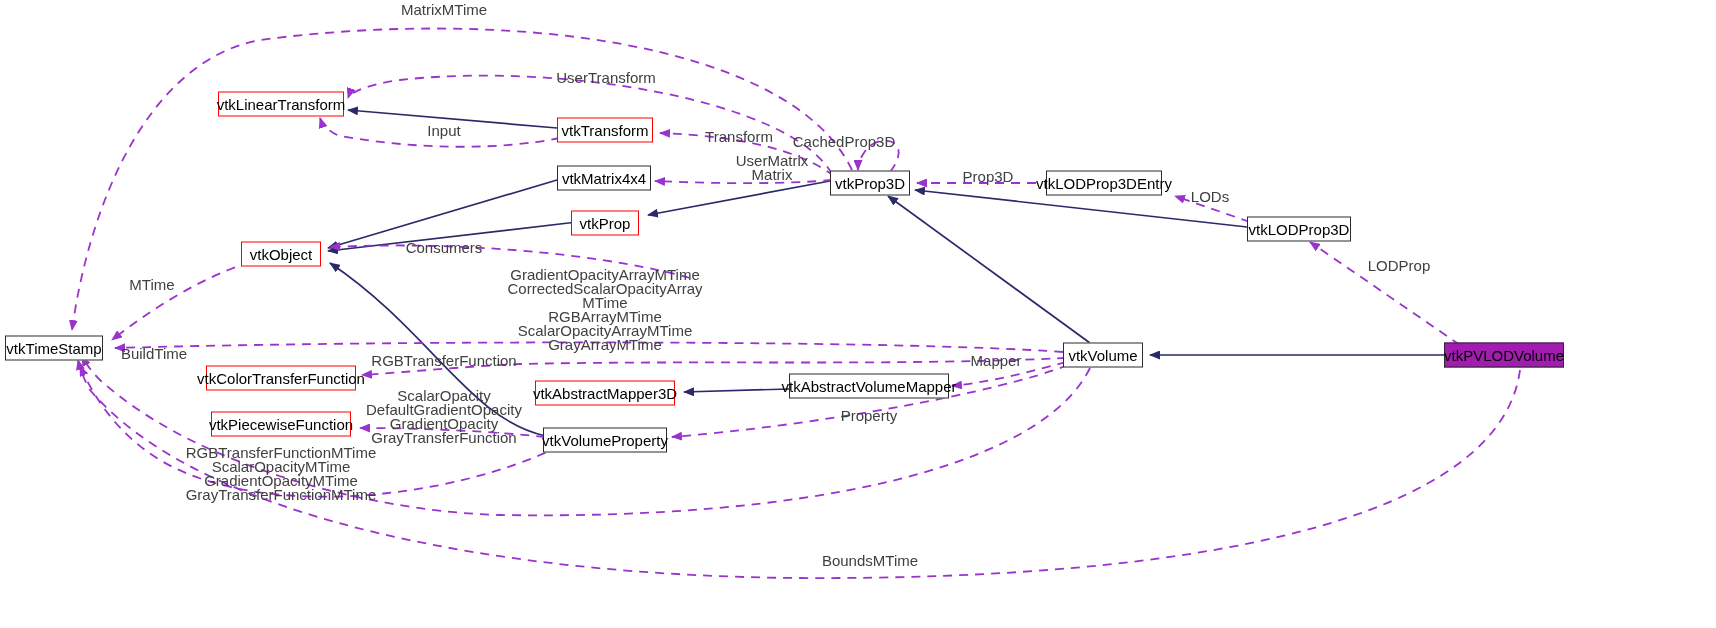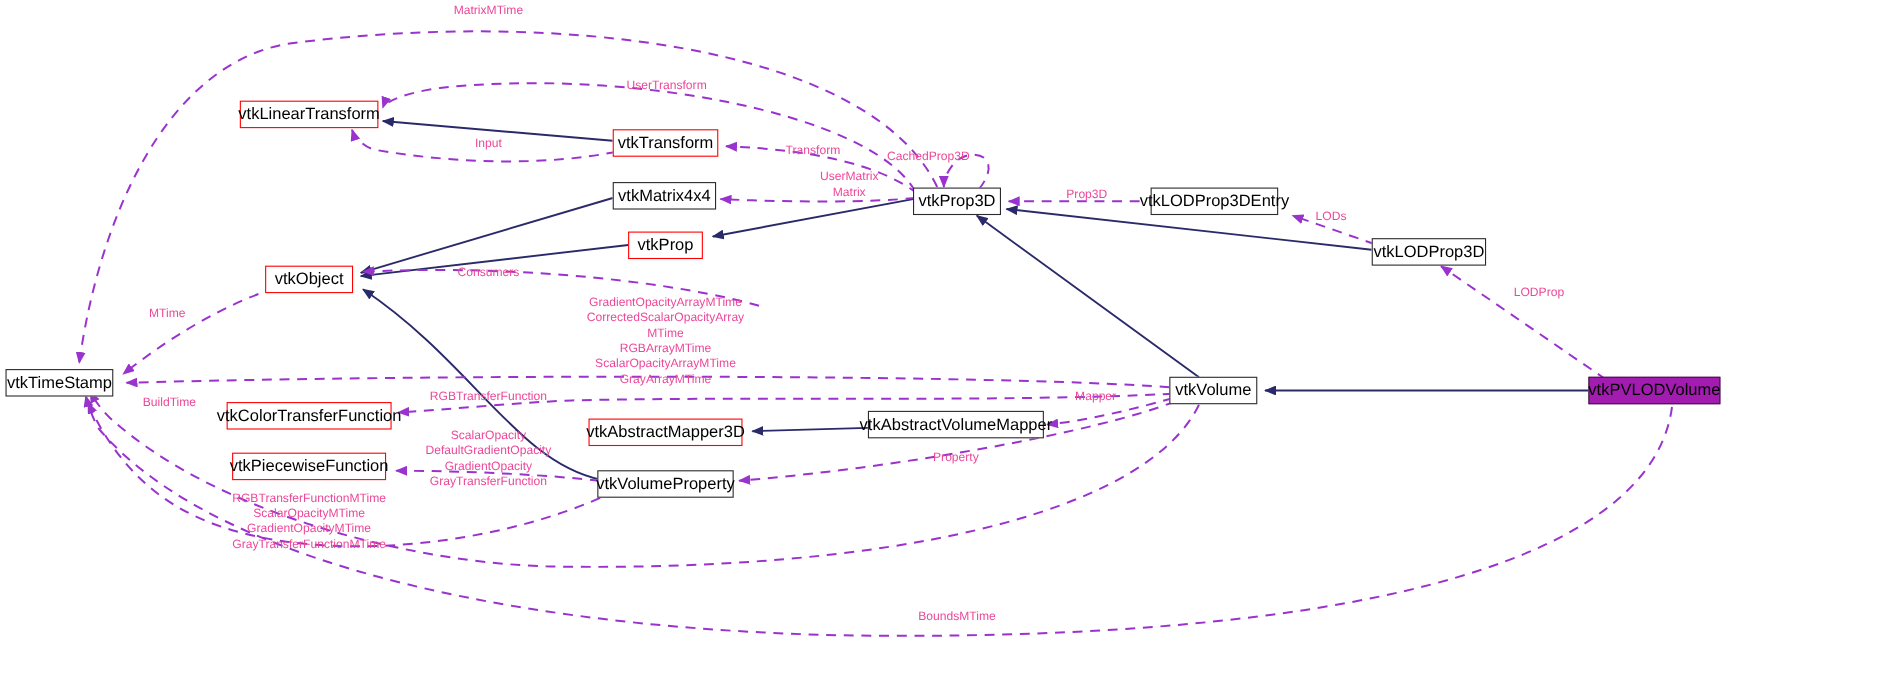--- a/index.html
+++ b/index.html
@@ -43,23 +43,23 @@
   }
   .node.red {
     border: 1.6px solid #ff0000;
   }
   .node.current {
     border: 1.4px solid #2b2b2b;
     background: #a21caf;
   }
   .edge-label {
     position: absolute;
-    font-size: 11px;
+    font-size: 15px;
     line-height: 14px;
-    color: #ec4899;
+    color: #404040;
     white-space: pre;
     text-align: center;
     transform: translate(-50%, -50%);
     background: transparent;
   }
 </style>
 </head>
 <body>
 
 <div id="diagram">
@@ -169,21 +169,21 @@
   <div class="edge-label" style="left:1210px; top:197px;">LODs</div>
   <div class="edge-label" style="left:444px; top:248px;">Consumers</div>
   <div class="edge-label" style="left:152px; top:285px;">MTime</div>
   <div class="edge-label" style="left:1399px; top:266px;">LODProp</div>
   <div class="edge-label" style="left:605px; top:310px;">GradientOpacityArrayMTime
 CorrectedScalarOpacityArray
 MTime
 RGBArrayMTime
 ScalarOpacityArrayMTime
 GrayArrayMTime</div>
-  <div class="edge-label" style="left:154px; top:354px;margin-top:12px;">BuildTime</div>
+  <div class="edge-label" style="left:154px; top:354px;">BuildTime</div>
   <div class="edge-label" style="left:444px; top:361px;">RGBTransferFunction</div>
   <div class="edge-label" style="left:996px; top:361px;">Mapper</div>
   <div class="edge-label" style="left:444px; top:417px;">ScalarOpacity
 DefaultGradientOpacity
 GradientOpacity
 GrayTransferFunction</div>
   <div class="edge-label" style="left:869px; top:416px;">Property</div>
   <div class="edge-label" style="left:281px; top:474px;">RGBTransferFunctionMTime
 ScalarOpacityMTime
 GradientOpacityMTime

